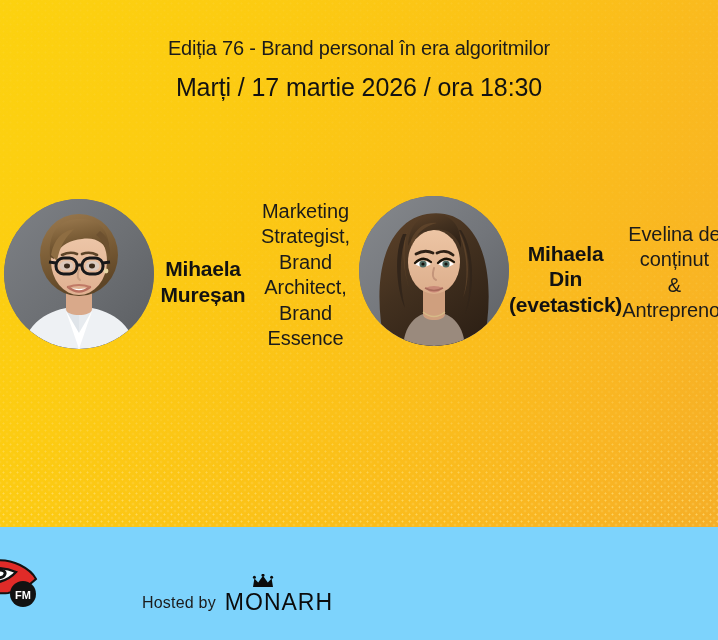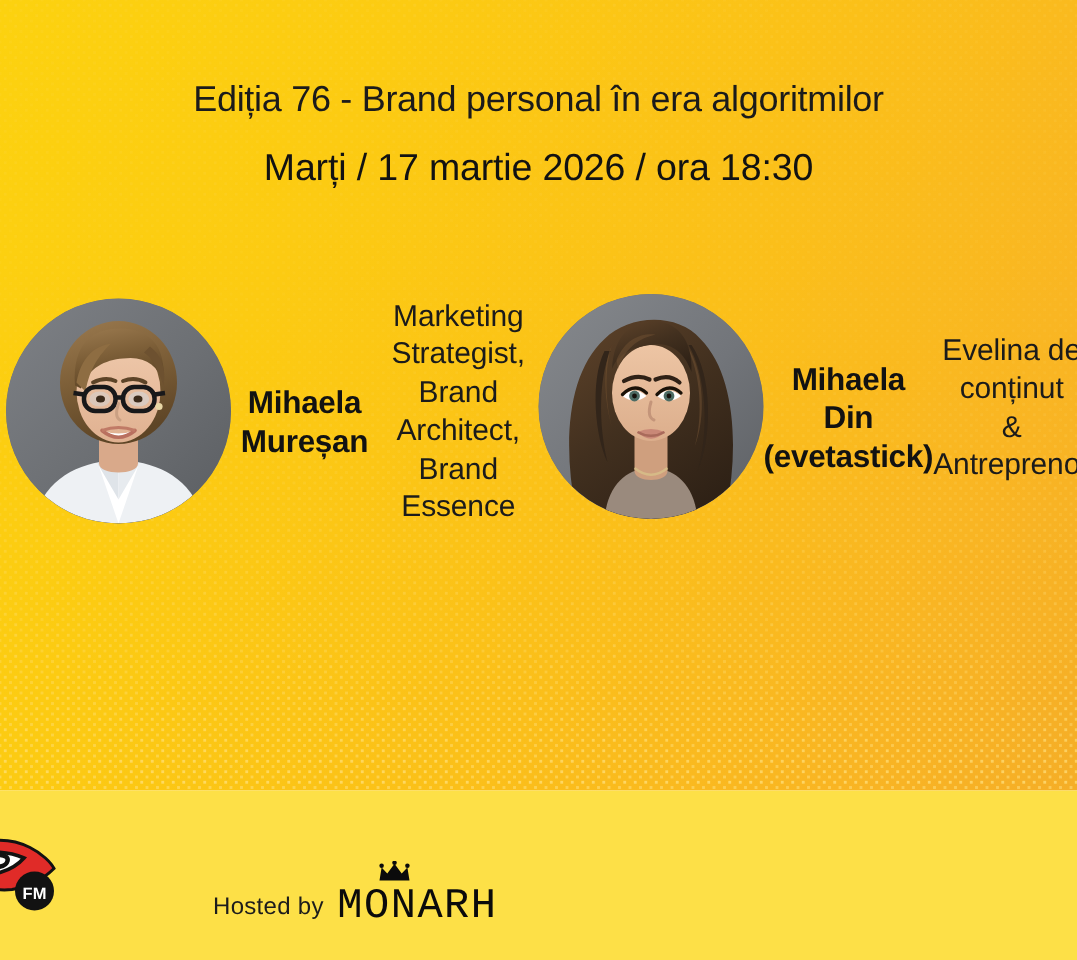--- a/index.html
+++ b/index.html
@@ -53,26 +53,26 @@
 
   
   .titles {
     position: absolute;
     left: 0;
     top: 36px;
     width: 718px;
     text-align: center;
   }
   .edition-title {
-    font-size: 24px;
+    font-size: 20px;
     font-weight: 400;
     color: #1b1b1b;
     letter-spacing: -0.2px;
     line-height: 1.22;
-    margin: 16px;
+    margin: 0;
     padding: 0 20px;
   }
   .event-date {
     font-size: 25px;
     font-weight: 400;
     color: #121212;
     letter-spacing: -0.1px;
     line-height: 1.2;
     margin: 12px 0 0 0;
     padding: 0 20px;
@@ -125,21 +125,21 @@
   }
   .speaker-role .role-line { display: block; }
 
   
   .footer {
     position: absolute;
     left: 0;
     top: 527px;
     width: 718px;
     height: 113px;
-    background: #fde047;
+    background: #7dd3fc;
   }
   .kiss-logo {
     position: absolute;
     left: -22px;
     top: 10px;
     width: 72px;
     height: 80px;
   }
   .kiss-logo svg { display: block; }
 
@@ -155,22 +155,22 @@
     font-size: 16px;
     font-weight: 400;
     color: #1c1c1c;
     letter-spacing: 0.2px;
   }
   .monarh-wrap {
     position: relative;
     display: inline-block;
   }
   .monarh-word {
-    font-family: Liberation Mono, monospace;
-    font-size: 28px;
+    font-family: Liberation Sans, sans-serif;
+    font-size: 23px;
     font-weight: 400;
     color: #0b0b0b;
     letter-spacing: 1px;
   }
   .crown {
     position: absolute;
     left: 27px;
     top: -15px;
     width: 22px;
     height: 14px;

